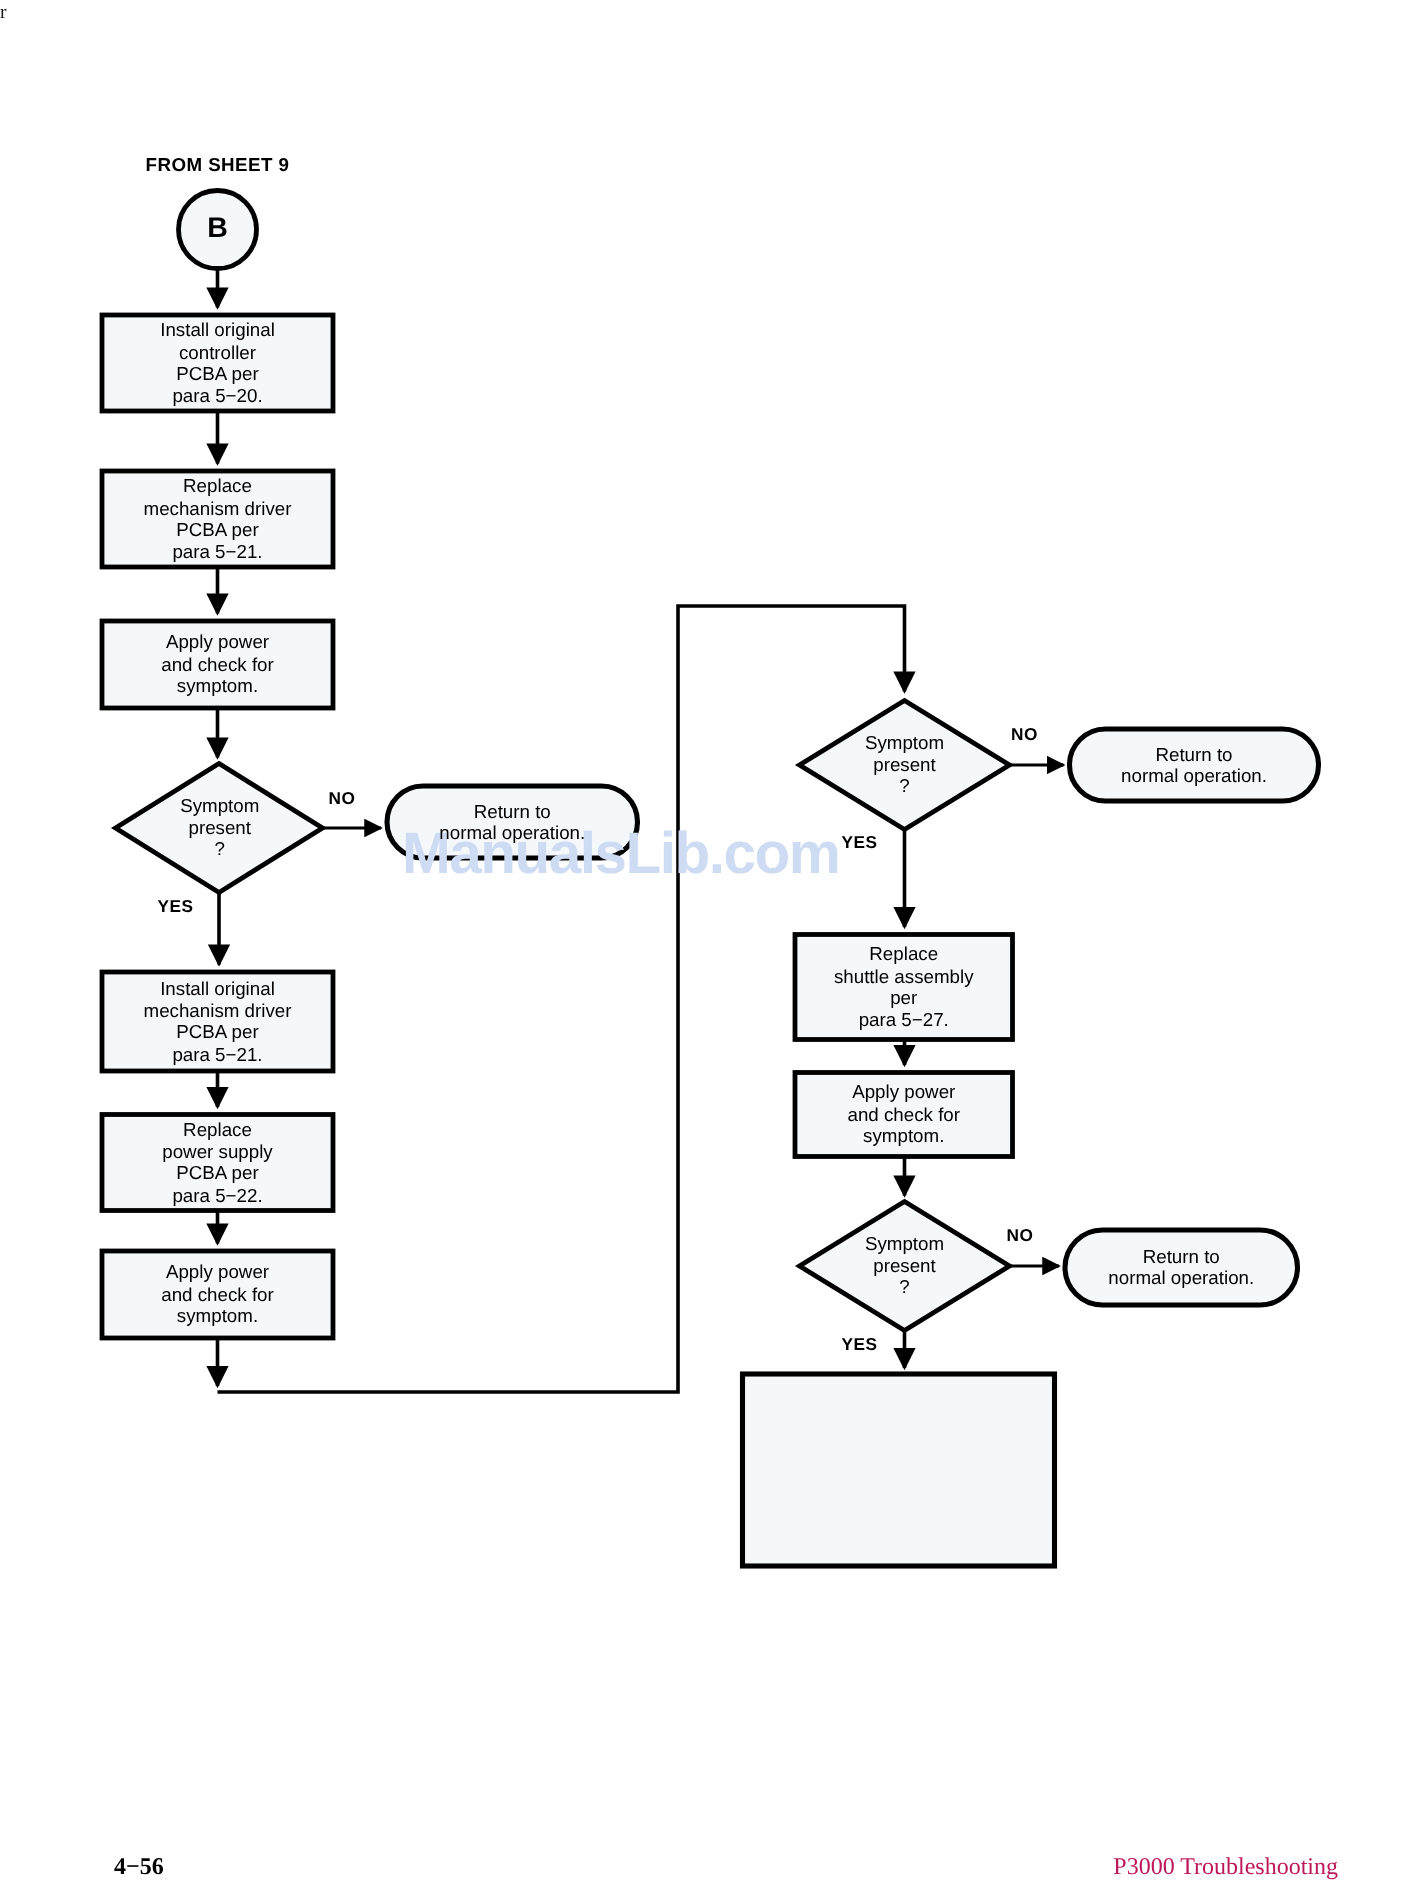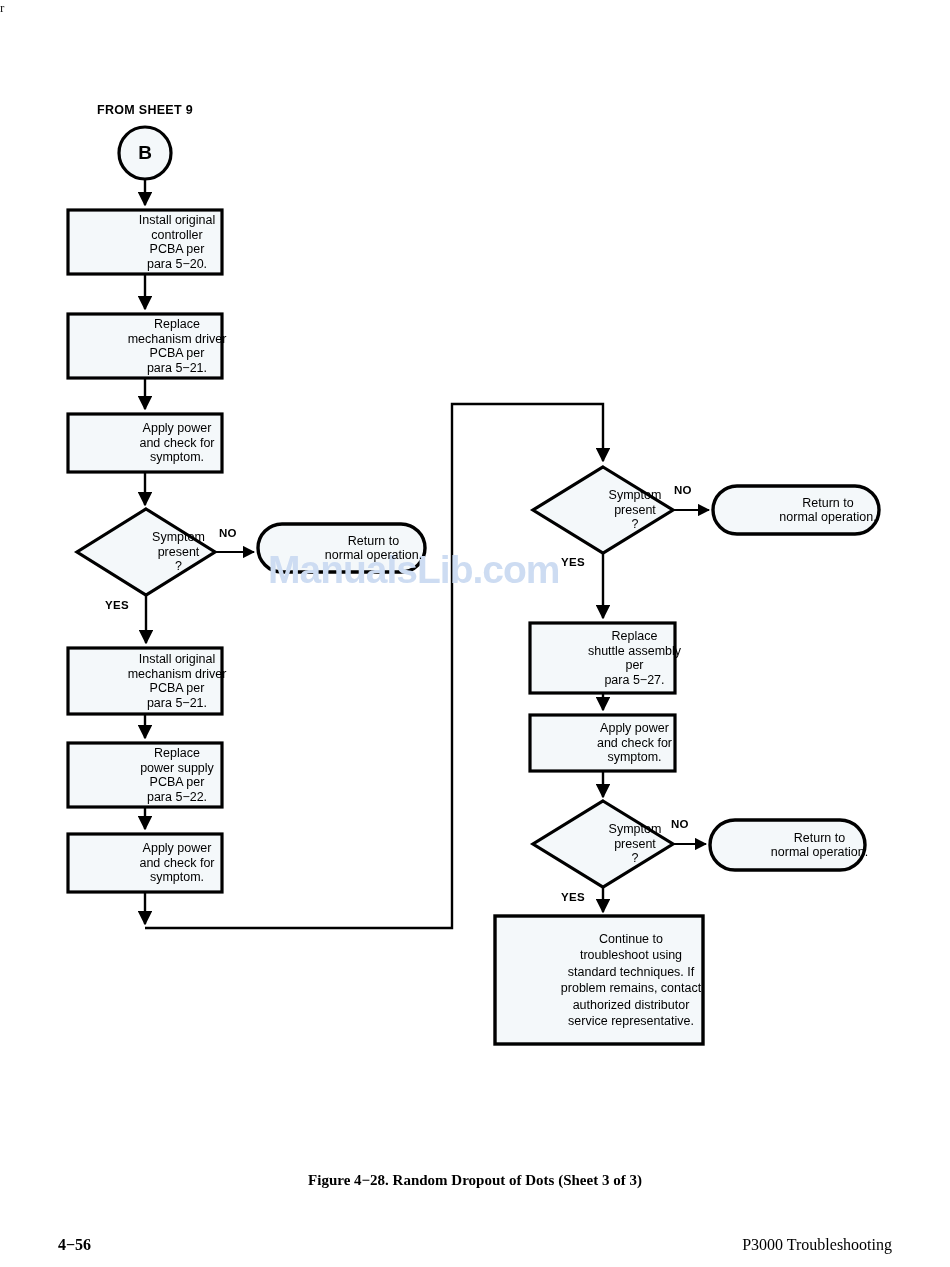--- a/index.html
+++ b/index.html
@@ -26,21 +26,20 @@
     display: flex;
     align-items: center;
     justify-content: center;
     text-align: center;
     font-family: "Liberation Sans", sans-serif;
     font-size: 12.5px;
     line-height: 14.5px;
     color: #000;
     white-space: pre-line;
     pointer-events: none;
-    margin-left: 32px;
   }
   .edge-label {
     position: absolute;
     font-family: Liberation Sans, sans-serif;
     font-size: 11.5px;
     font-weight: bold;
     color: #000;
     letter-spacing: 0.3px;
   }
   .conn-letter {
@@ -80,21 +79,21 @@
     position: absolute;
     font-family: "Liberation Serif", serif;
     font-size: 16px;
     font-weight: bold;
     color: #000;
   }
   .footer-right {
     position: absolute;
     font-family: "Liberation Serif", serif;
     font-size: 16px;
-    color: #000000;
+    color: #be185d;
   }
   #watermark {
     position: absolute;
     left: 268px;
     top: 548px;
     width: 440px;
     font-family: "Liberation Sans", sans-serif;
     font-size: 39px;
     font-weight: bold;
     color: #cddcf2;
@@ -205,31 +204,24 @@
 per
 para 5−27.</div>
   <div class="node-text" style="left:530px; top:715px; width:145px; height:56px;">Apply power
 and check for
 symptom.</div>
   <div class="node-text" style="left:533px; top:801px; width:140px; height:86px;">Symptom
 present
 ?</div>
   <div class="node-text" style="left:710px; top:820px; width:155px; height:50px;">Return to
 normal operation.</div>
-  <div class="node-text" style="left:499px; top:916px; width:200px; height:128px; line-height:16.5px;">Continue to
-troubleshoot using
-standard techniques. If
-problem remains, contact
-authorized distributor
-service representative.</div>
 
   <span class="edge-label" style="left:219px; top:527px;">NO</span>
   <span class="edge-label" style="left:105px; top:599px;">YES</span>
   <span class="edge-label" style="left:674px; top:484px;">NO</span>
   <span class="edge-label" style="left:561px; top:556px;">YES</span>
   <span class="edge-label" style="left:671px; top:818px;">NO</span>
   <span class="edge-label" style="left:561px; top:891px;">YES</span>
 
-  <div class="fig-caption" style="left:0; top:1172px;">Figure 4−28. Random Dropout of Dots (Sheet 3 of 3)</div>
-  <div class="footer-left" style="left:58px; top:1236px;">4−56</div>
+  <div class="footer-left" style="left:76px; top:1236px;">4−56</div>
   <div class="footer-right" style="right:58px; top:1236px;">P3000 Troubleshooting</div>
 
 </div>
 
 </body></html>

